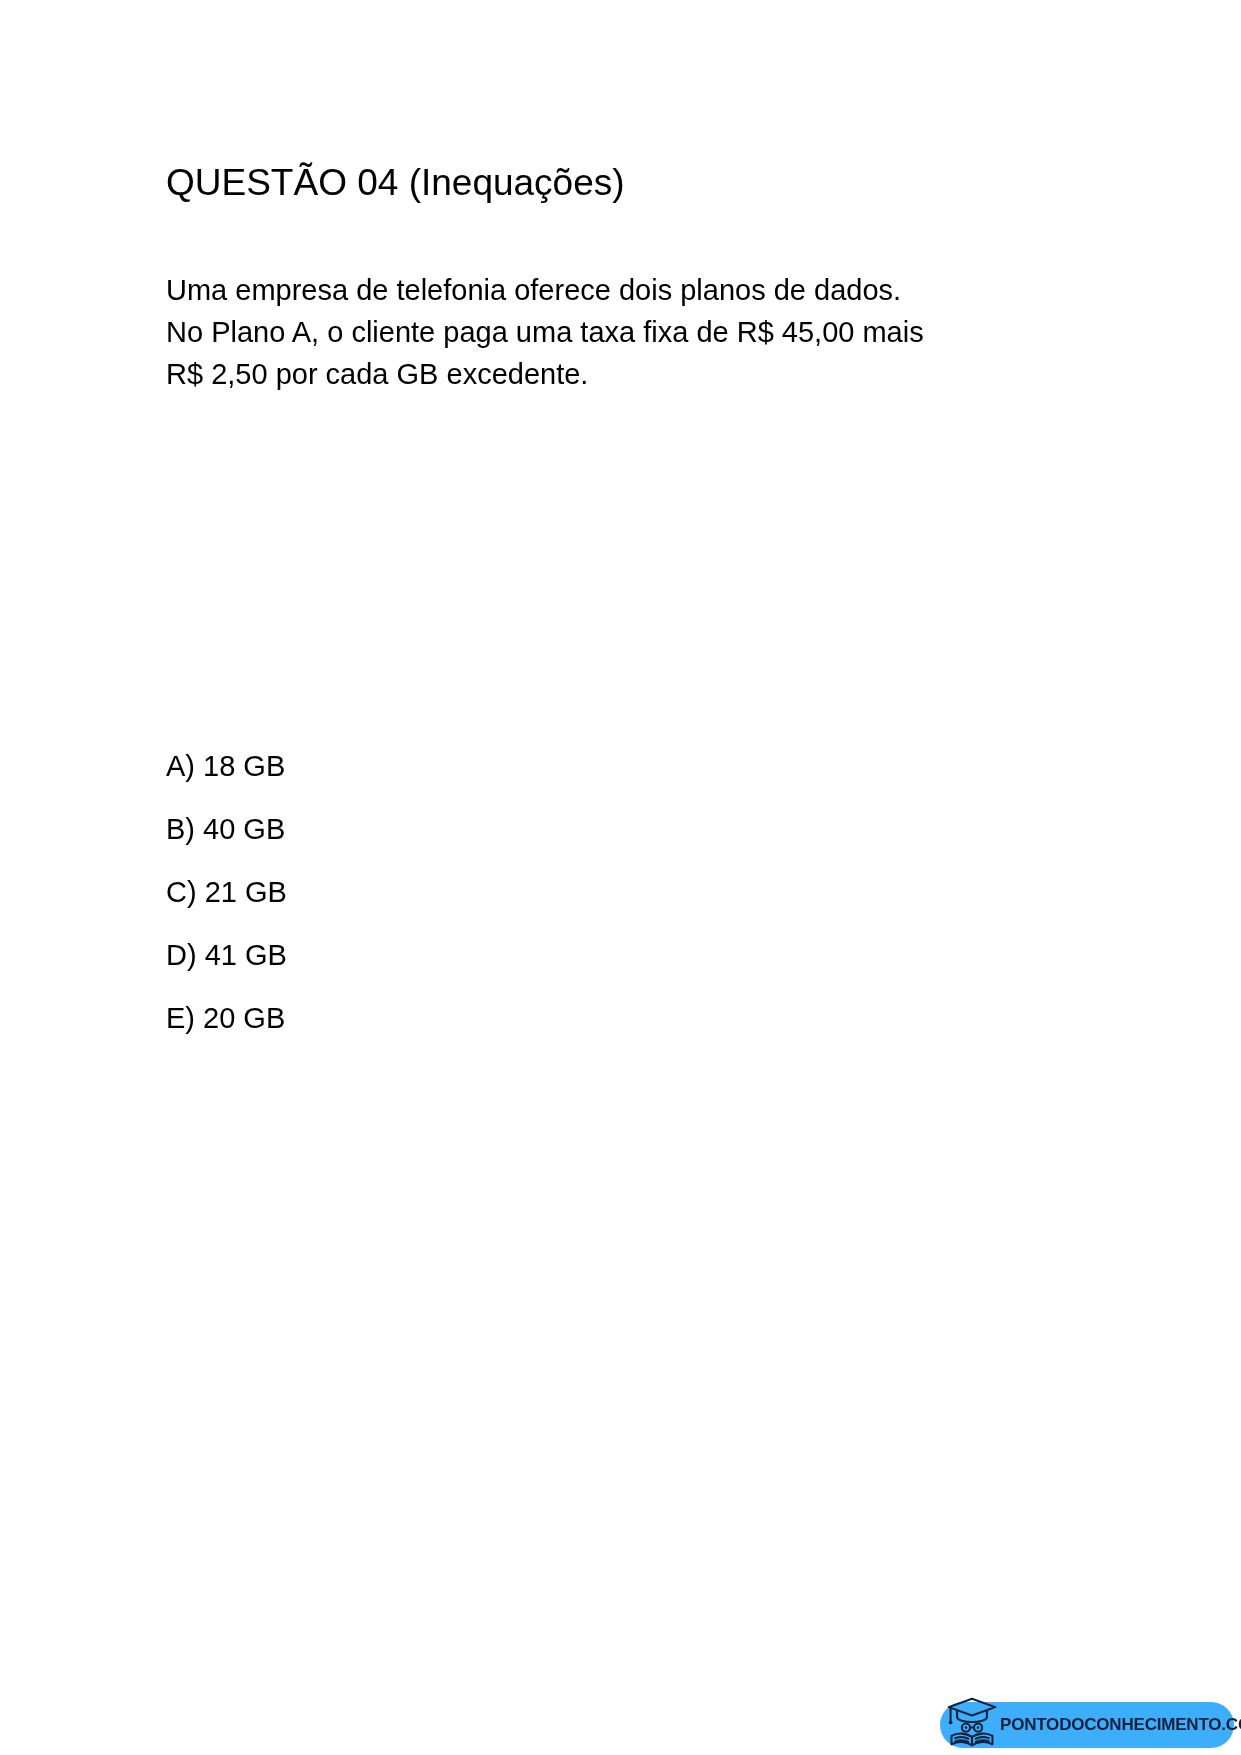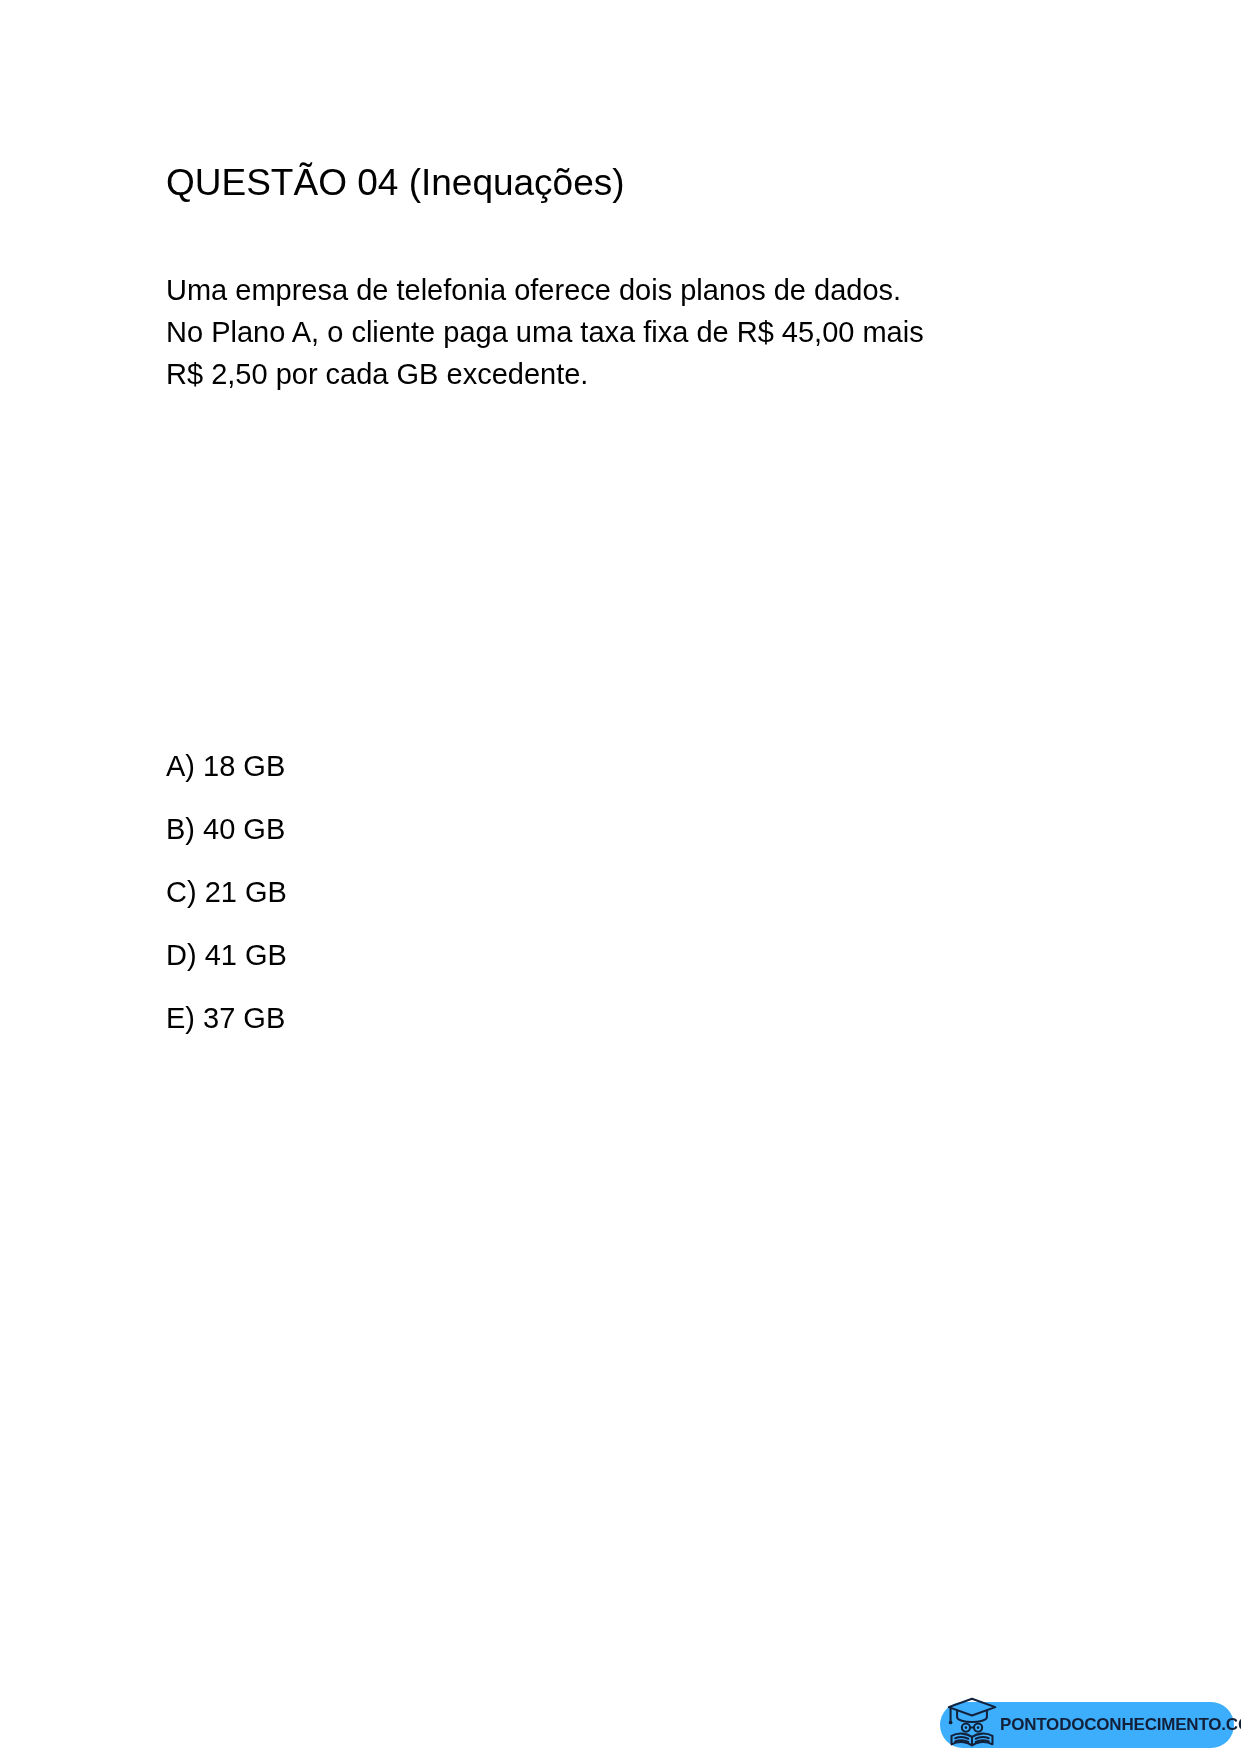--- a/index.html
+++ b/index.html
@@ -87,21 +87,21 @@
   <p>Uma empresa de telefonia oferece dois planos de dados.
 No Plano A, o cliente paga uma taxa fixa de R$ 45,00 mais
 R$ 2,50 por cada GB excedente.</p>
 </div>
 
 <div class="options">
   <div class="option">A) 18 GB</div>
   <div class="option">B) 40 GB</div>
   <div class="option">C) 21 GB</div>
   <div class="option">D) 41 GB</div>
-  <div class="option">E) 37 GB</div>
+  <div class="option">E) 20 GB</div>
 </div>
 
 <div class="footer-badge">
   <svg class="badge-icon" viewBox="0 0 60 58" fill="none" stroke="#13203a" stroke-width="2.2" stroke-linecap="round" stroke-linejoin="round">
 
     <polygon points="30,4 55,13 30,22 5,13"></polygon>
     <path d="M14 17 L14 24 C14 27 22 29 30 29 C38 29 46 27 46 24 L46 17"></path>
 
     <path d="M7 14 L7 27"></path>
     <circle cx="7" cy="29.5" r="2" fill="#13203a" stroke="none"></circle>

